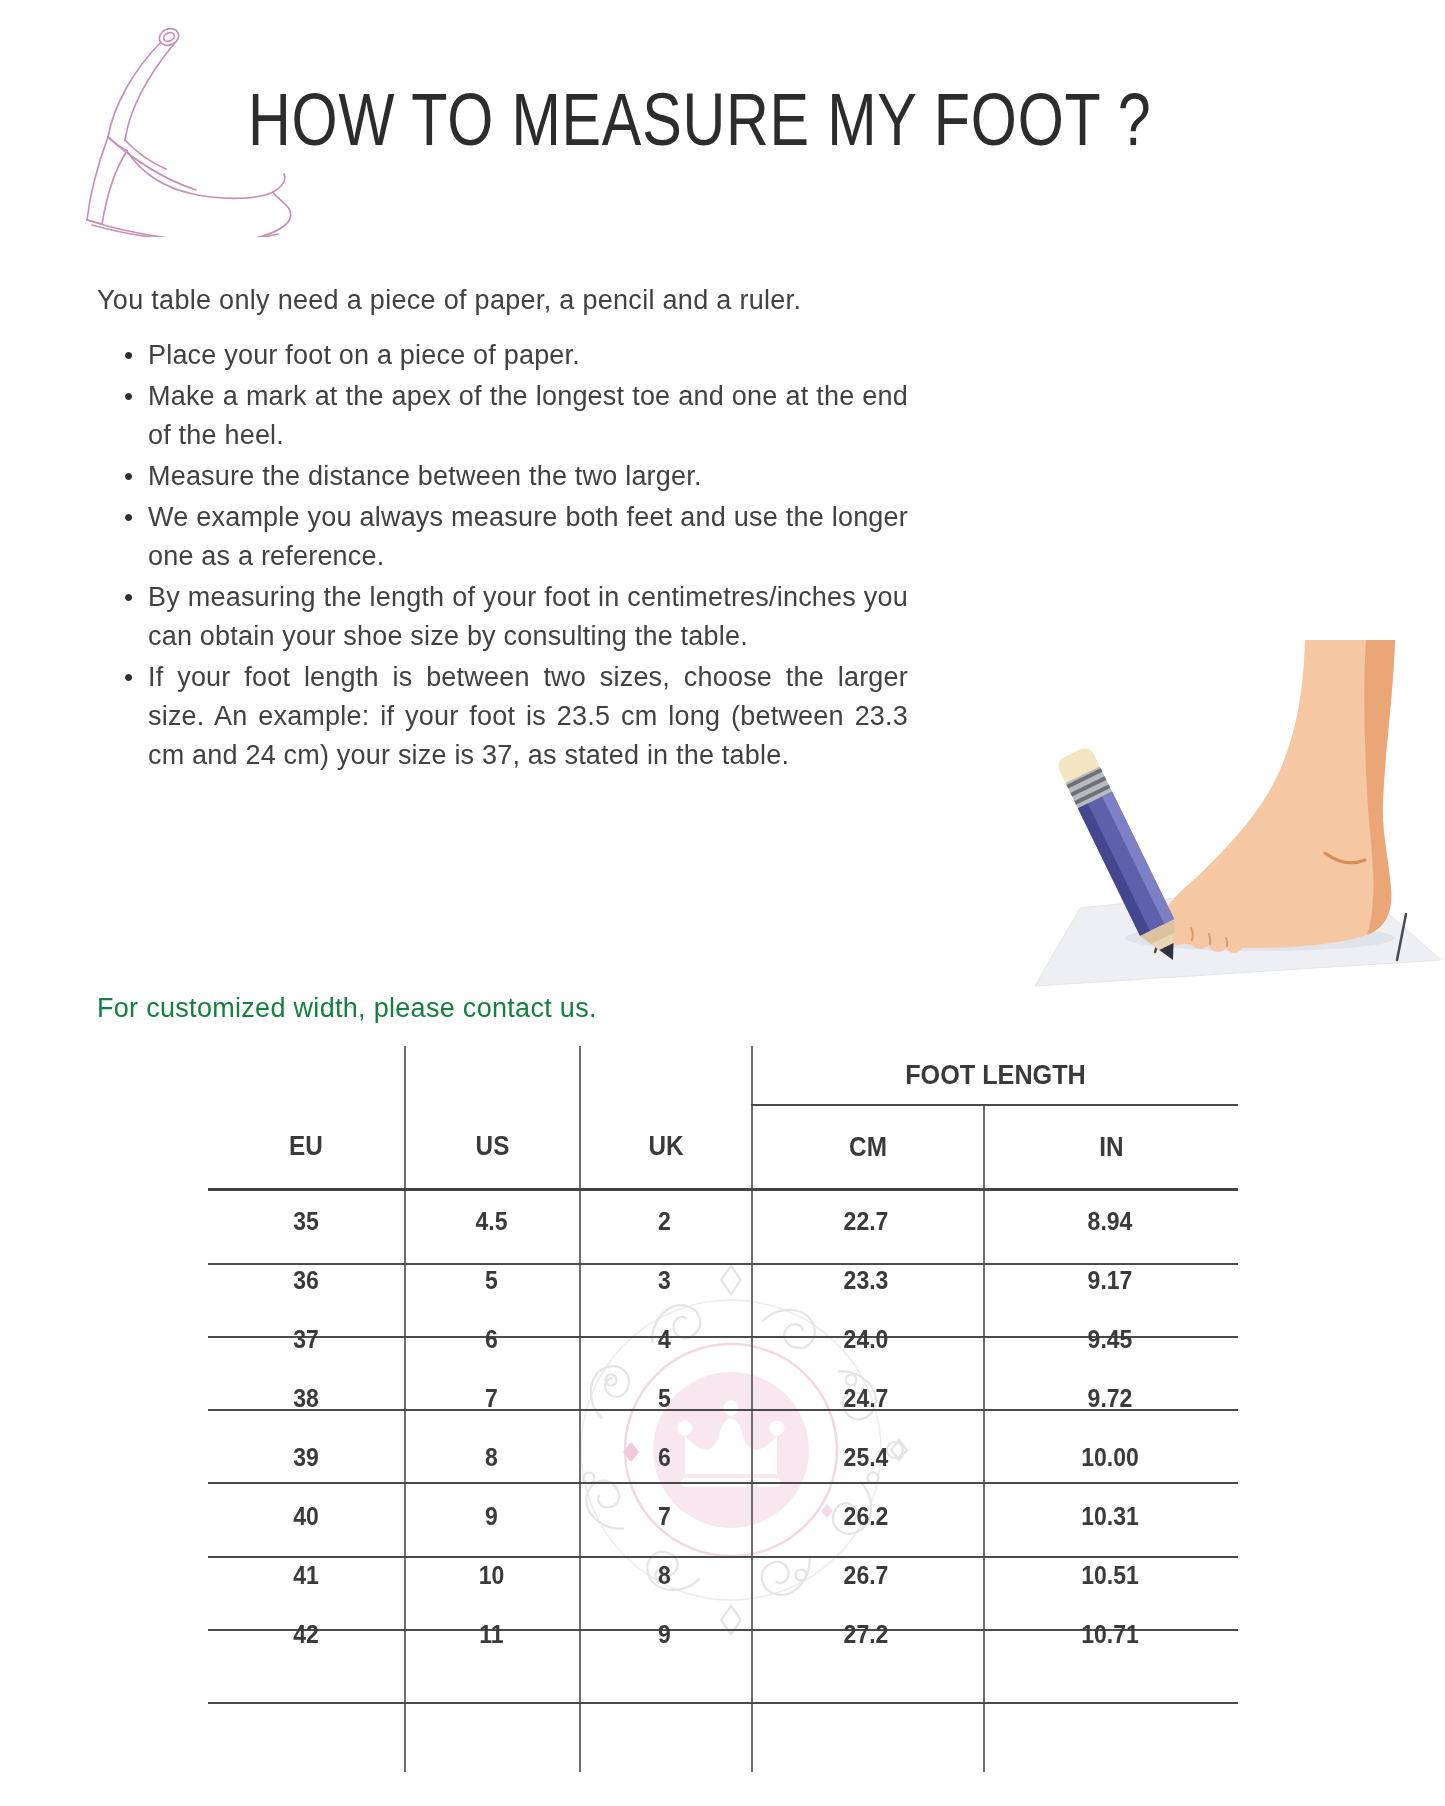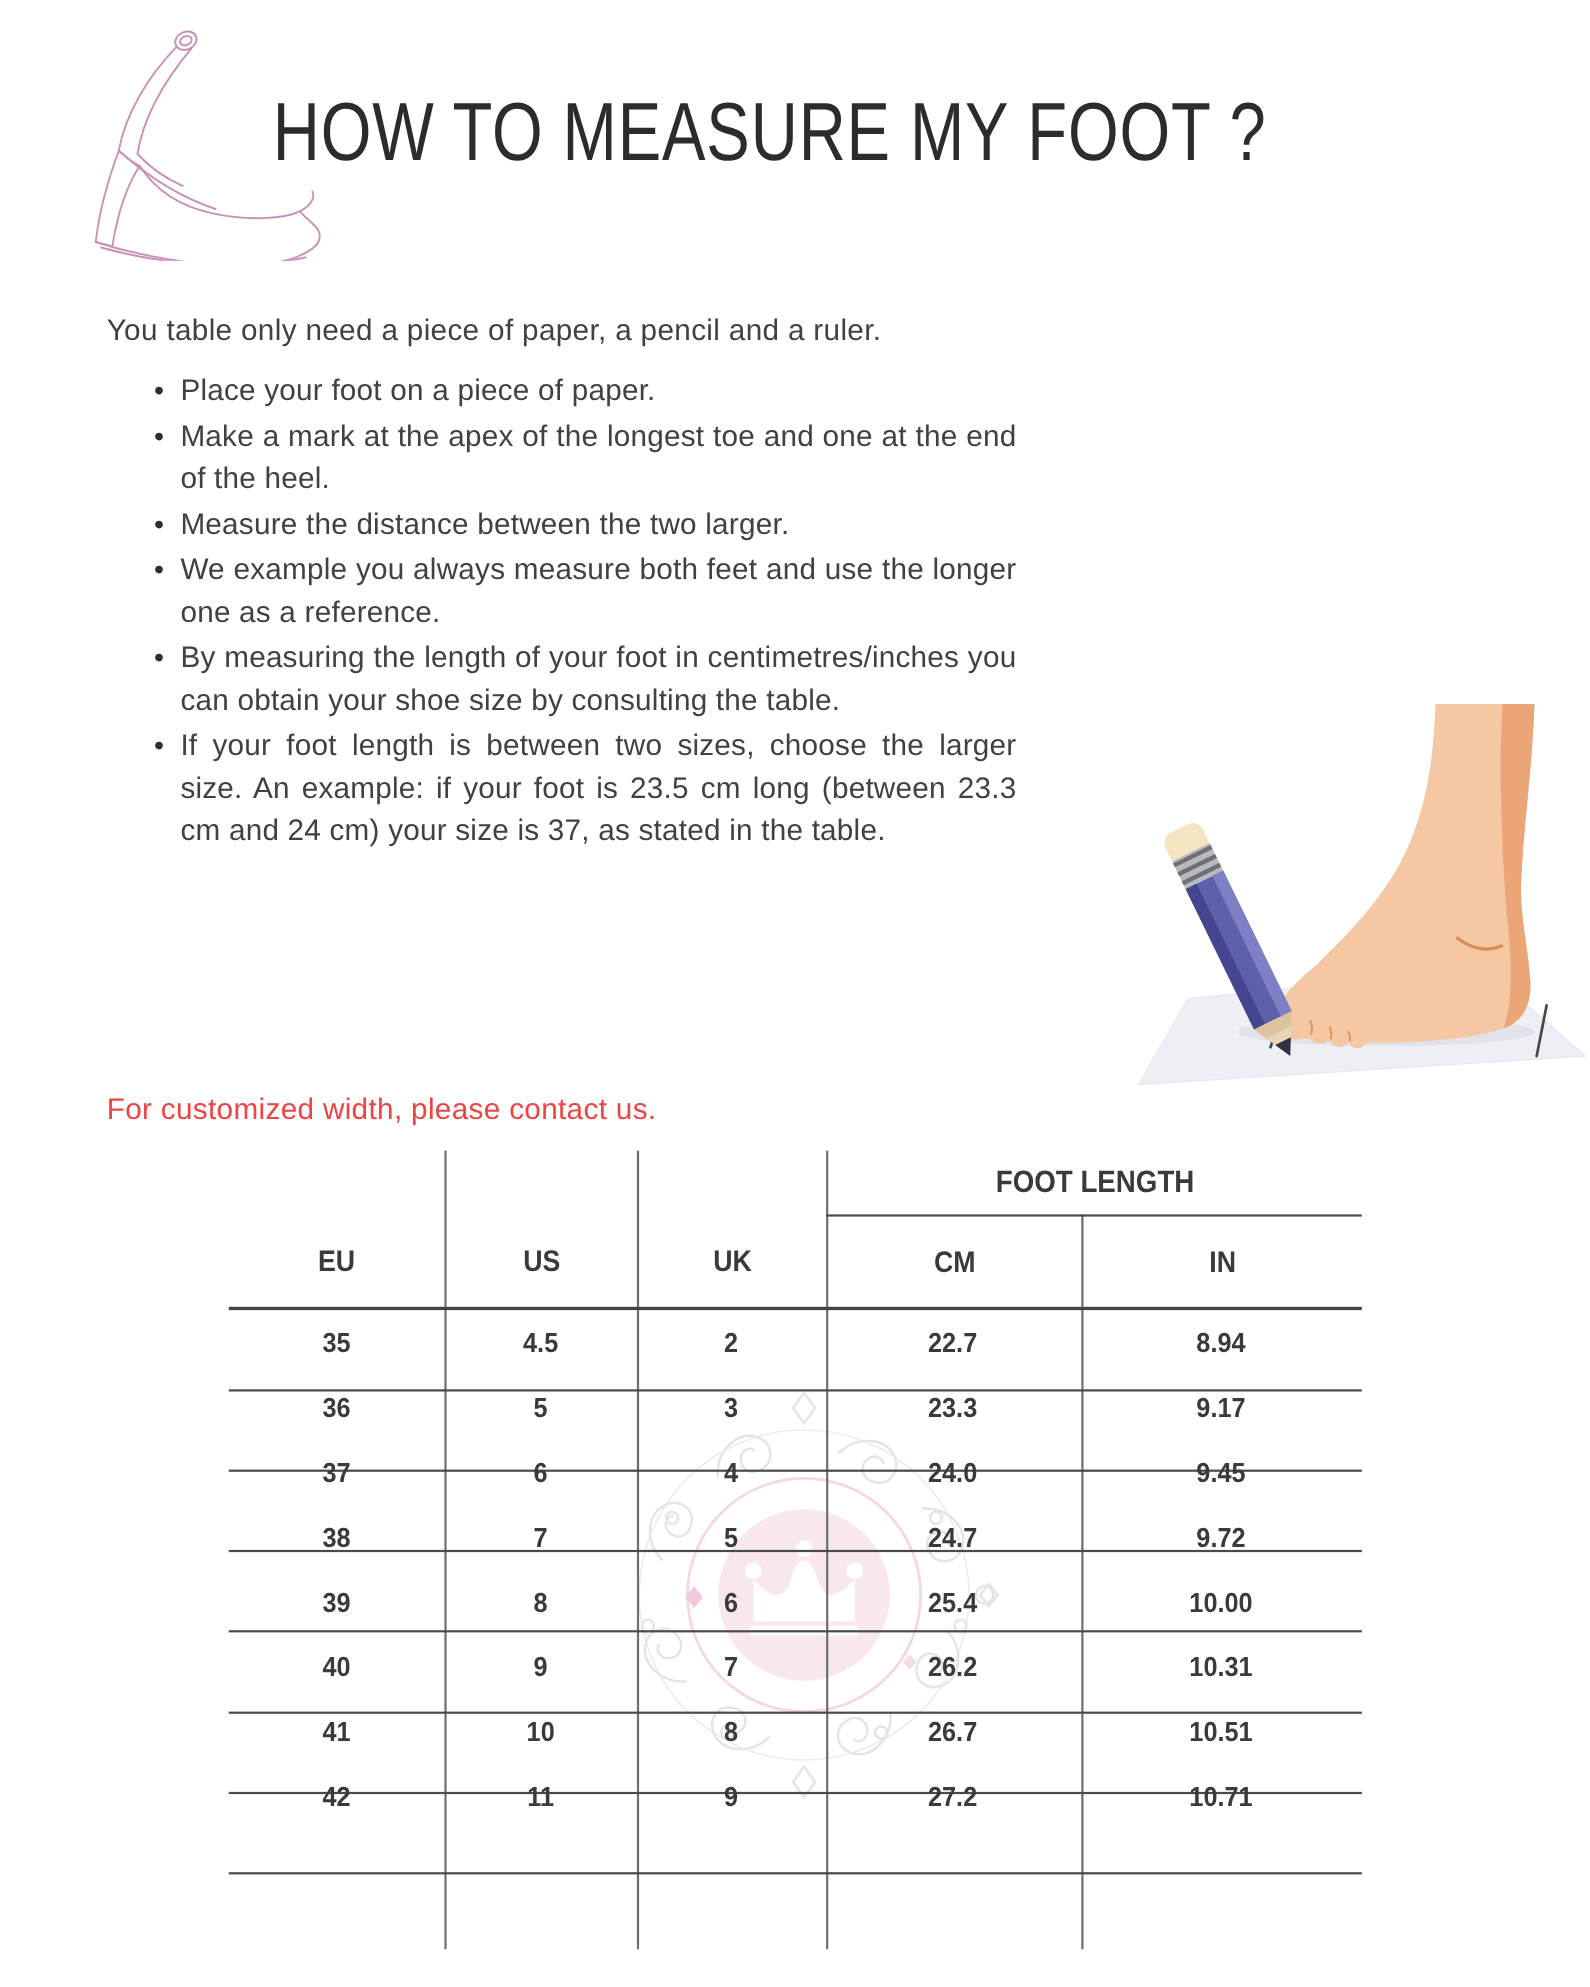--- a/index.html
+++ b/index.html
@@ -6,25 +6,25 @@
   .page{position:relative;width:1445px;height:1806px;background:#ffffff;overflow:hidden;
         font-family:"Liberation Sans",sans-serif;color:#3e3e3e;}
 
   
   .title{position:absolute;left:248px;top:82px;font-size:75px;line-height:75px;color:#2c2c2c;
          font-weight:400;white-space:nowrap;transform:scaleX(0.79);transform-origin:left top;
          letter-spacing:1px;}
 
   
   .intro{position:absolute;left:97px;top:258px;font-size:27px;color:#414141;letter-spacing:.3px;}
-  .blist{position:absolute;left:138px;top:336px;width:786px;margin:0;padding:0;}
+  .blist{position:absolute;left:122px;top:336px;width:786px;margin:0;padding:0;}
   .blist li{list-style:none;position:relative;margin:0 0 2px 0;padding-left:26px;
             font-size:27px;line-height:39px;color:#414141;text-align:justify;letter-spacing:.2px;}
   .blist li::before{content:"\2022";position:absolute;left:2px;top:0;font-size:26px;color:#2f2f2f;}
-  .note{position:absolute;left:97px;top:966px;font-size:27px;color:#ef4444;letter-spacing:.3px;}
+  .note{position:absolute;left:97px;top:966px;font-size:27px;color:#15803d;letter-spacing:.3px;}
 
   
   .shoe-illo{position:absolute;left:46px;top:22px;}
   .measure-illo{position:absolute;left:995px;top:640px;}
   .watermark{position:absolute;left:525px;top:1262px;z-index:1;}
 
   
   .tline{position:absolute;background:#4a4a4a;z-index:2;}
   .vline{position:absolute;background:#6e6e6e;width:2px;z-index:2;}
   .thcell{position:absolute;display:flex;align-items:center;justify-content:center;

